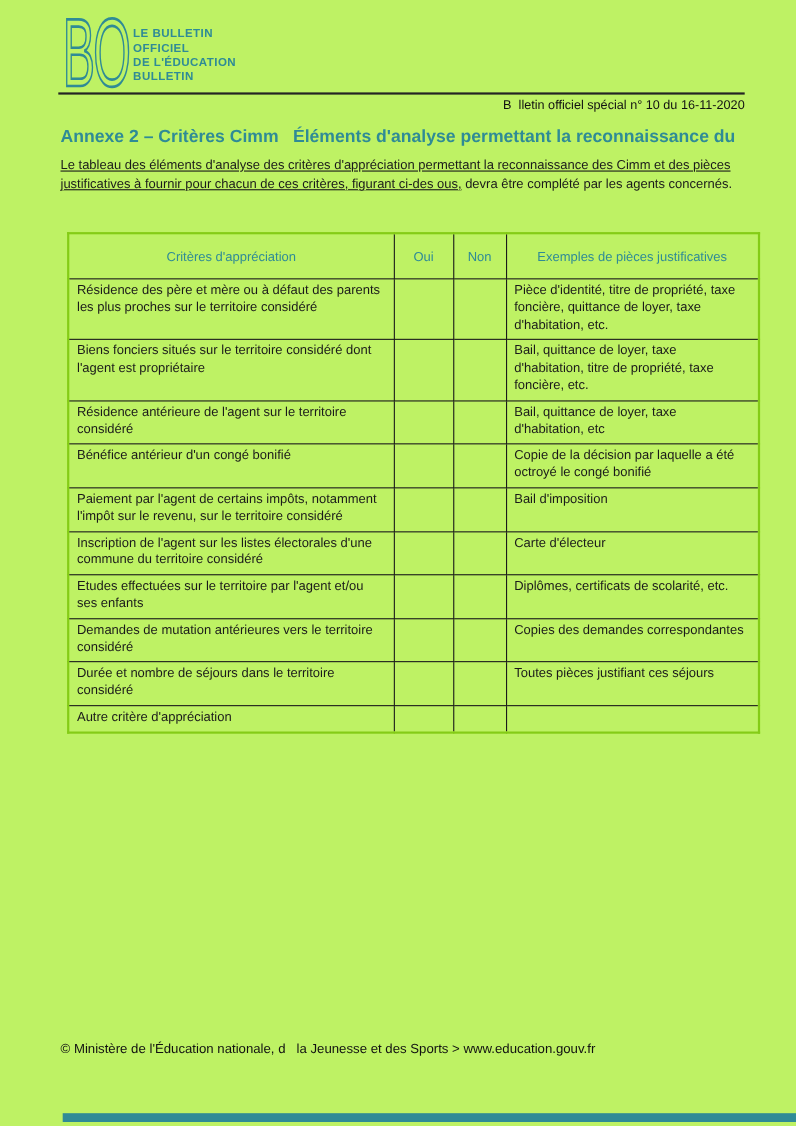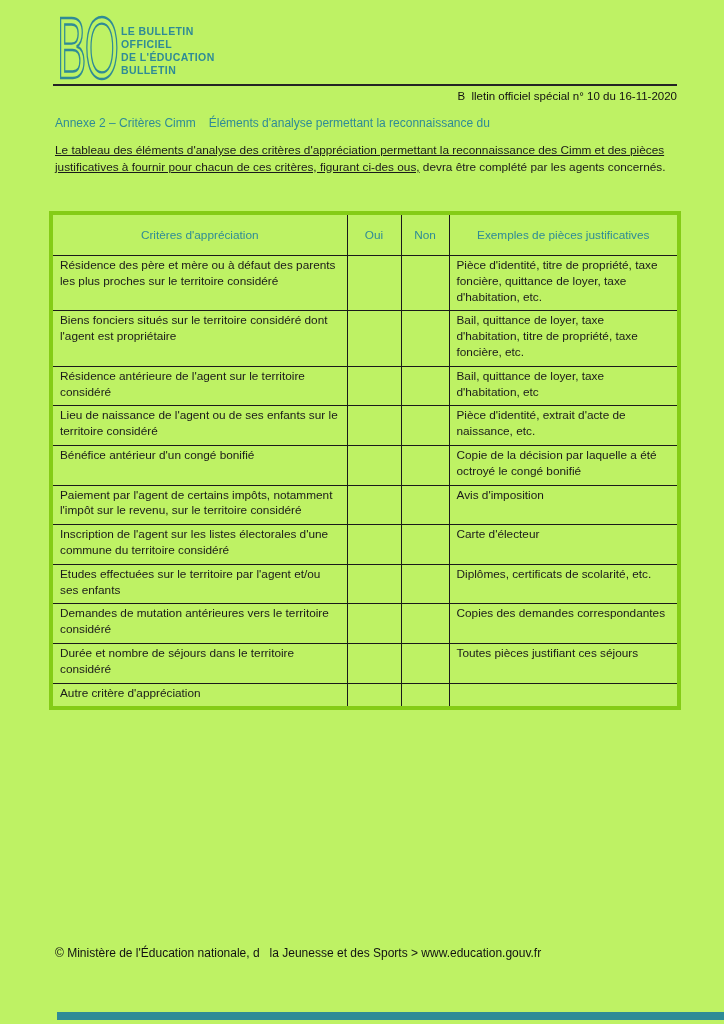--- a/index.html
+++ b/index.html
@@ -29,34 +29,34 @@
     font-size:11.5px; color:#111; white-space:pre;margin-top:30px;
   }
   .header-rule {
     position:absolute; left:53px; top:84px; width:624px; height:2px;
     background:#242424;
   }
 
   
   .annexe-title {
     position:absolute; left:55px; top:116px; width:640px;
-    color:#2f8b96; font-size:12px; font-weight:400; white-space:nowrap;
+    color:#2f8b96; font-size:16px; font-weight:700; white-space:nowrap;
   }
   .annexe-title .part2 { margin-left:13px; }
   .intro {
     position:absolute; left:55px; top:142px; width:624px;
     font-size:11.8px; line-height:16.5px; text-align:left;
   }
   .intro .u { text-decoration:underline; }
 
   
   .criteria-table {
-    position:absolute; left:49px; top:211px; width:628px;
+    position:absolute; left:61px; top:211px; width:628px;
     border-collapse:collapse; table-layout:fixed;
-    border:4px solid #84cc16;
+    border:2px solid #84cc16;
     font-size:11.8px;
   }
   .criteria-table col.c1 { width:296px; }
   .criteria-table col.c2 { width:54px; }
   .criteria-table col.c3 { width:48px; }
   .criteria-table col.c4 { width:230px; }
   .criteria-table th {
     border:1.5px solid #1a1a1a;
     color:#2f8b96; font-weight:400; text-align:center;
     padding:13px 4px; font-size:11.8px;
@@ -133,40 +133,34 @@
       <td>Bail, quittance de loyer, taxe d'habitation, titre de propriété, taxe foncière, etc.</td>
     </tr>
 
     <tr>
       <td>Résidence antérieure de l'agent sur le territoire considéré</td>
       <td class="check"></td>
       <td class="check"></td>
       <td>Bail, quittance de loyer, taxe d'habitation, etc</td>
     </tr>
 
-    <tr>
-      <td>Lieu de naissance de l'agent ou de ses enfants sur le territoire considéré</td>
-      <td class="check"></td>
-      <td class="check"></td>
-      <td>Pièce d'identité, extrait d'acte de naissance, etc.</td>
-    </tr>
 
     <tr>
       <td>Bénéfice antérieur d'un congé bonifié</td>
       <td class="check"></td>
       <td class="check"></td>
       <td>Copie de la décision par laquelle a été octroyé le congé bonifié</td>
     </tr>
 
 
     <tr>
       <td>Paiement par l'agent de certains impôts, notamment l'impôt sur le revenu, sur le territoire considéré</td>
       <td class="check"></td>
       <td class="check"></td>
-      <td>Avis d'imposition</td>
+      <td>Bail d'imposition</td>
     </tr>
 
 
     <tr>
       <td>Inscription de l'agent sur les listes électorales d'une commune du territoire considéré</td>
       <td class="check"></td>
       <td class="check"></td>
       <td>Carte d'électeur</td>
     </tr>
 

